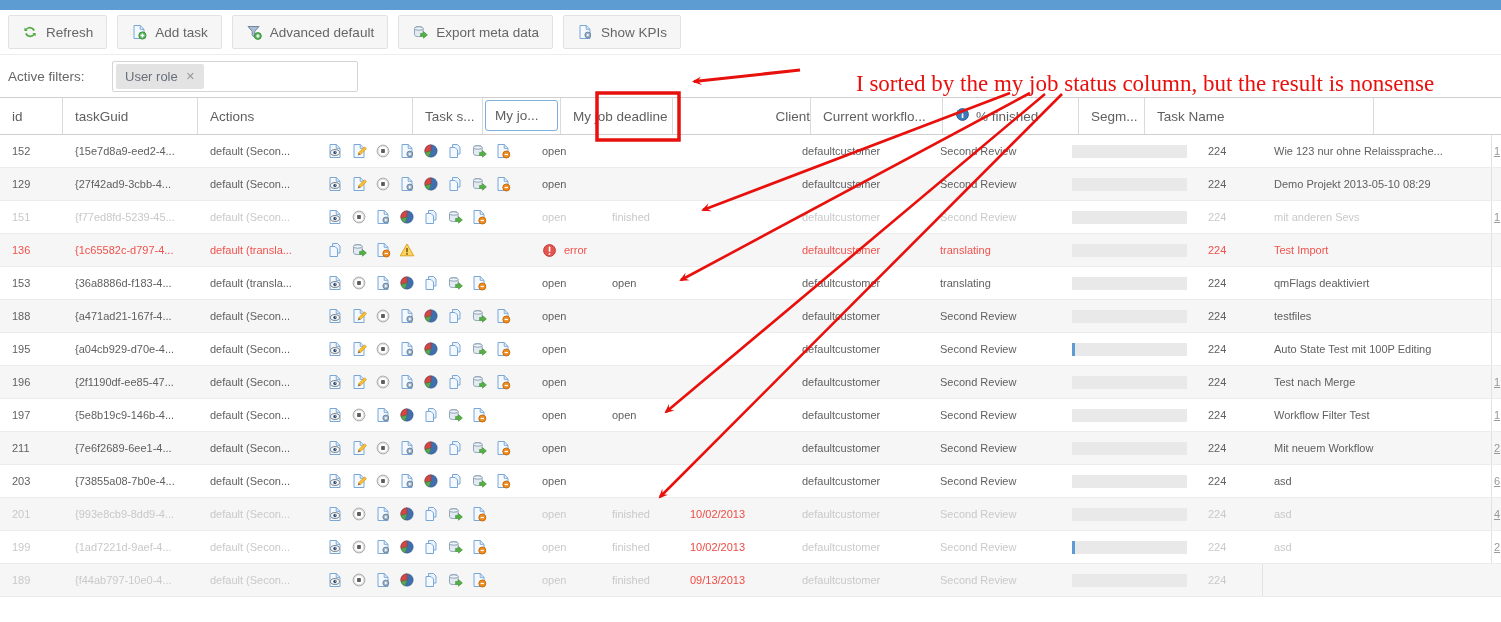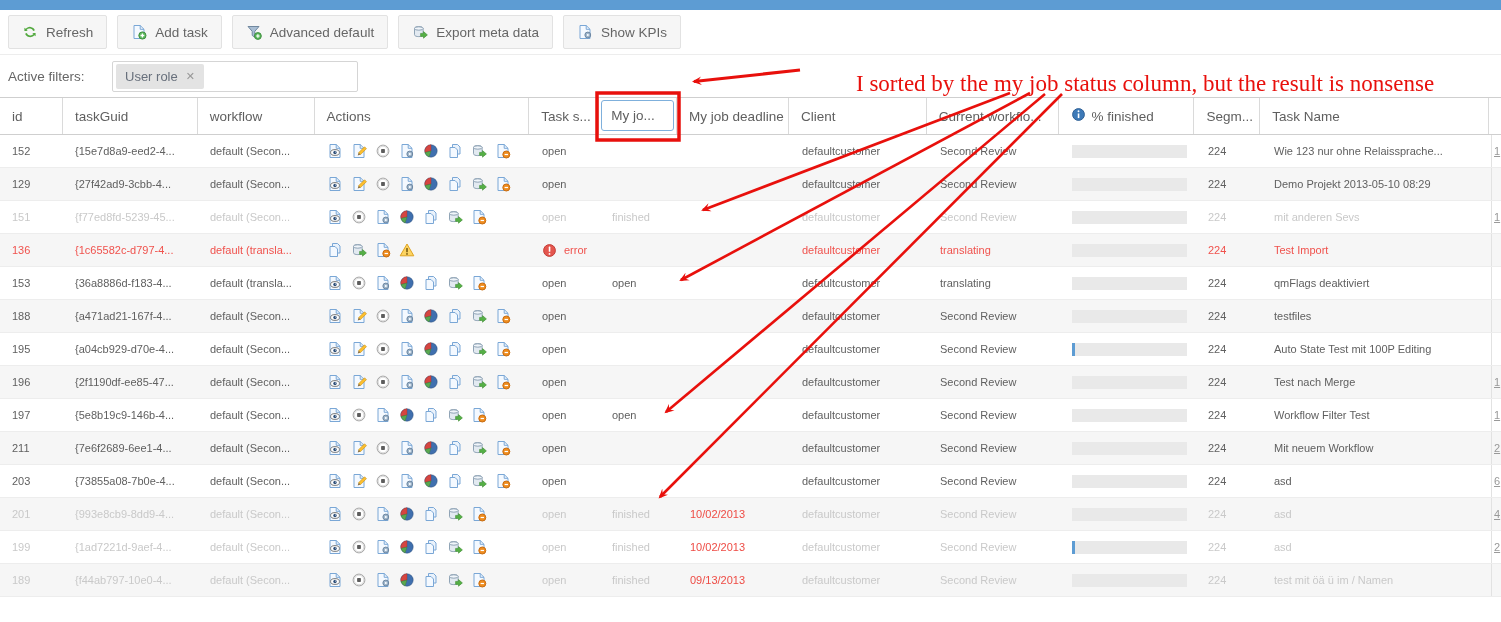--- a/index.html
+++ b/index.html
@@ -107,38 +107,35 @@
   </div>
 
   <div class="grid">
     <div class="hrow" id="headerrow">
         <div class="hcell" style="width: 63px;">
           <span>id</span>
         </div>
         <div class="hcell" style="width: 135px;">
           <span>taskGuid</span>
         </div>
-        <div class="hcell" style="width: 117px;">
-          <span>workflow</span>
-        </div>
         <div class="hcell" style="width: 215px;">
           <span>Actions</span>
         </div>
         <div class="hcell" style="width: 70px;">
           <span>Task s...</span>
         </div>
         <div class="hcell" style="width: 78px; padding: 0px;">
           <div class="hfocus">
             <span>My jo...</span>
           </div>
         </div>
         <div class="hcell" style="width: 112px;">
           <span>My job deadline</span>
         </div>
-        <div class="hcell" style="width: 138px;">
+        <div class="hcell" style="width: 138px; justify-content: flex-end;">
           <span>Client</span>
         </div>
         <div class="hcell" style="width: 132px;">
           <span>Current workflo...</span>
         </div>
         <div class="hcell" style="width: 136px;">
           <span class="sicon"><svg viewBox="0 0 16 16">
               <circle cx="8" cy="8" r="6.3" fill="#3d7ab8" stroke="#2c5d92"></circle>
               <rect x="7.2" y="6.9" width="1.7" height="4.9" fill="#fff"></rect>
               <circle cx="8" cy="4.5" r="1" fill="#fff"></circle>
@@ -1474,23 +1471,20 @@
             <span>defaultcustomer</span>
           </div>
           <div class="cell c-currentWorkflow" style="width: 132px;">
             <span>Second Review</span>
           </div>
           <div class="cell c-pctFinished" style="width: 136px;">
             <div class="bar"></div>
           </div>
           <div class="cell c-segm" style="width: 66px;">
             <span>224</span>
-          </div>
-          <div class="cell c-taskName" style="width: 229px;">
-            <span>test mit öä ü im / Namen</span>
           </div>
           <div class="cell c-edge" style="width: 10px;"></div>
         </div>
       </div>
   </div>
 
   <svg class="overlay" viewBox="0 0 1501 622">
     <defs>
       <marker id="ah" markerWidth="10" markerHeight="9" refX="7.5" refY="4.5" orient="auto" markerUnits="userSpaceOnUse">
         <path d="M9.5 4.5 L0 0.2 L3.6 4.5 L0 8.8 Z" fill="#e8100c"></path>

